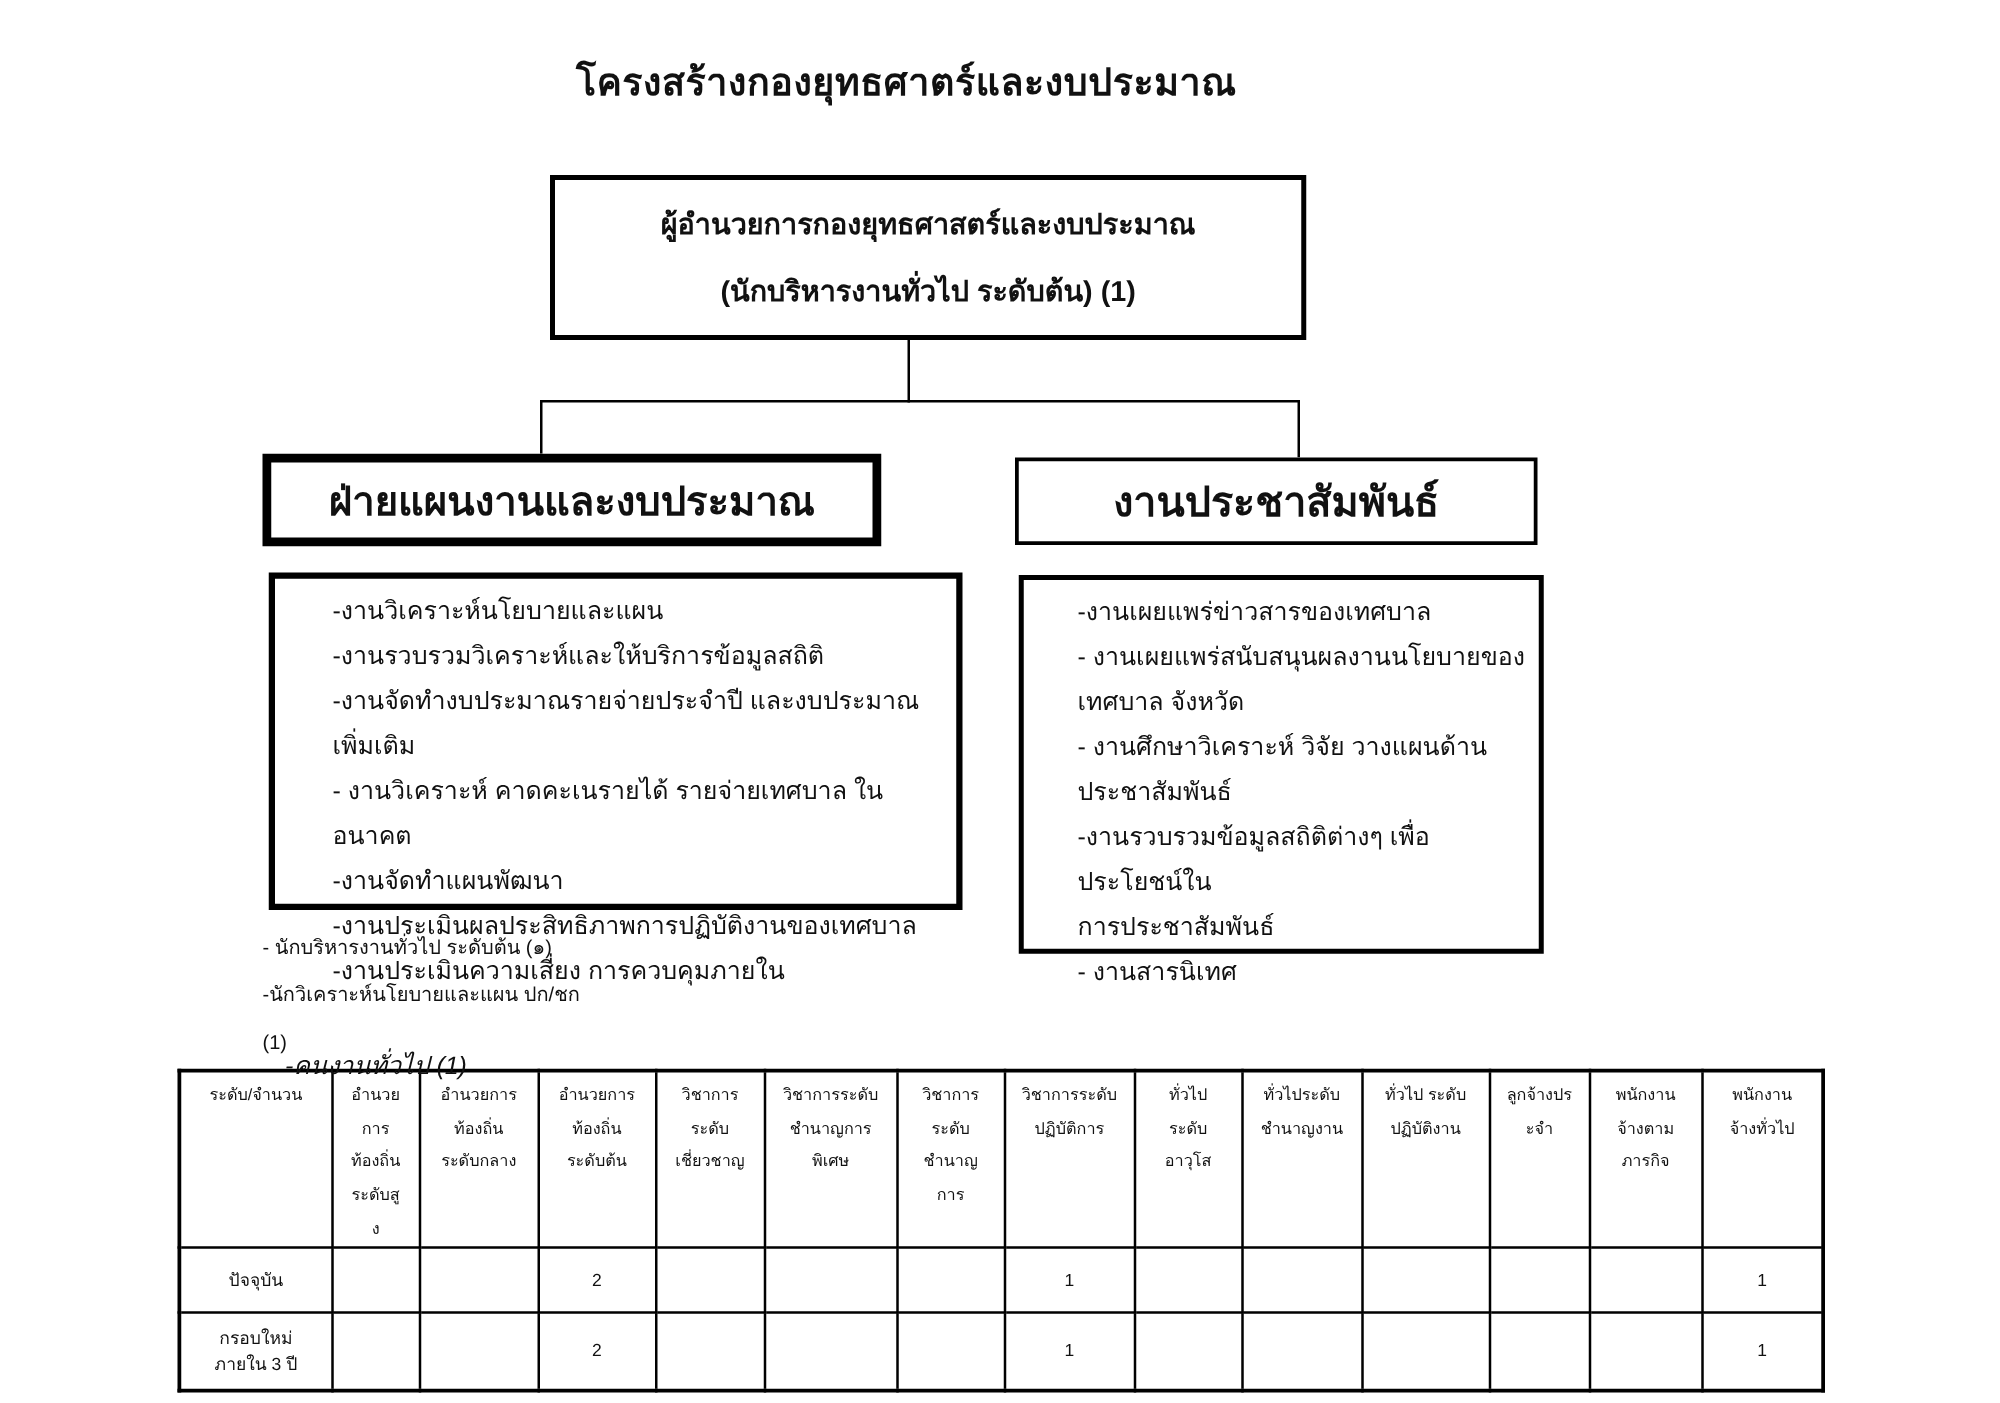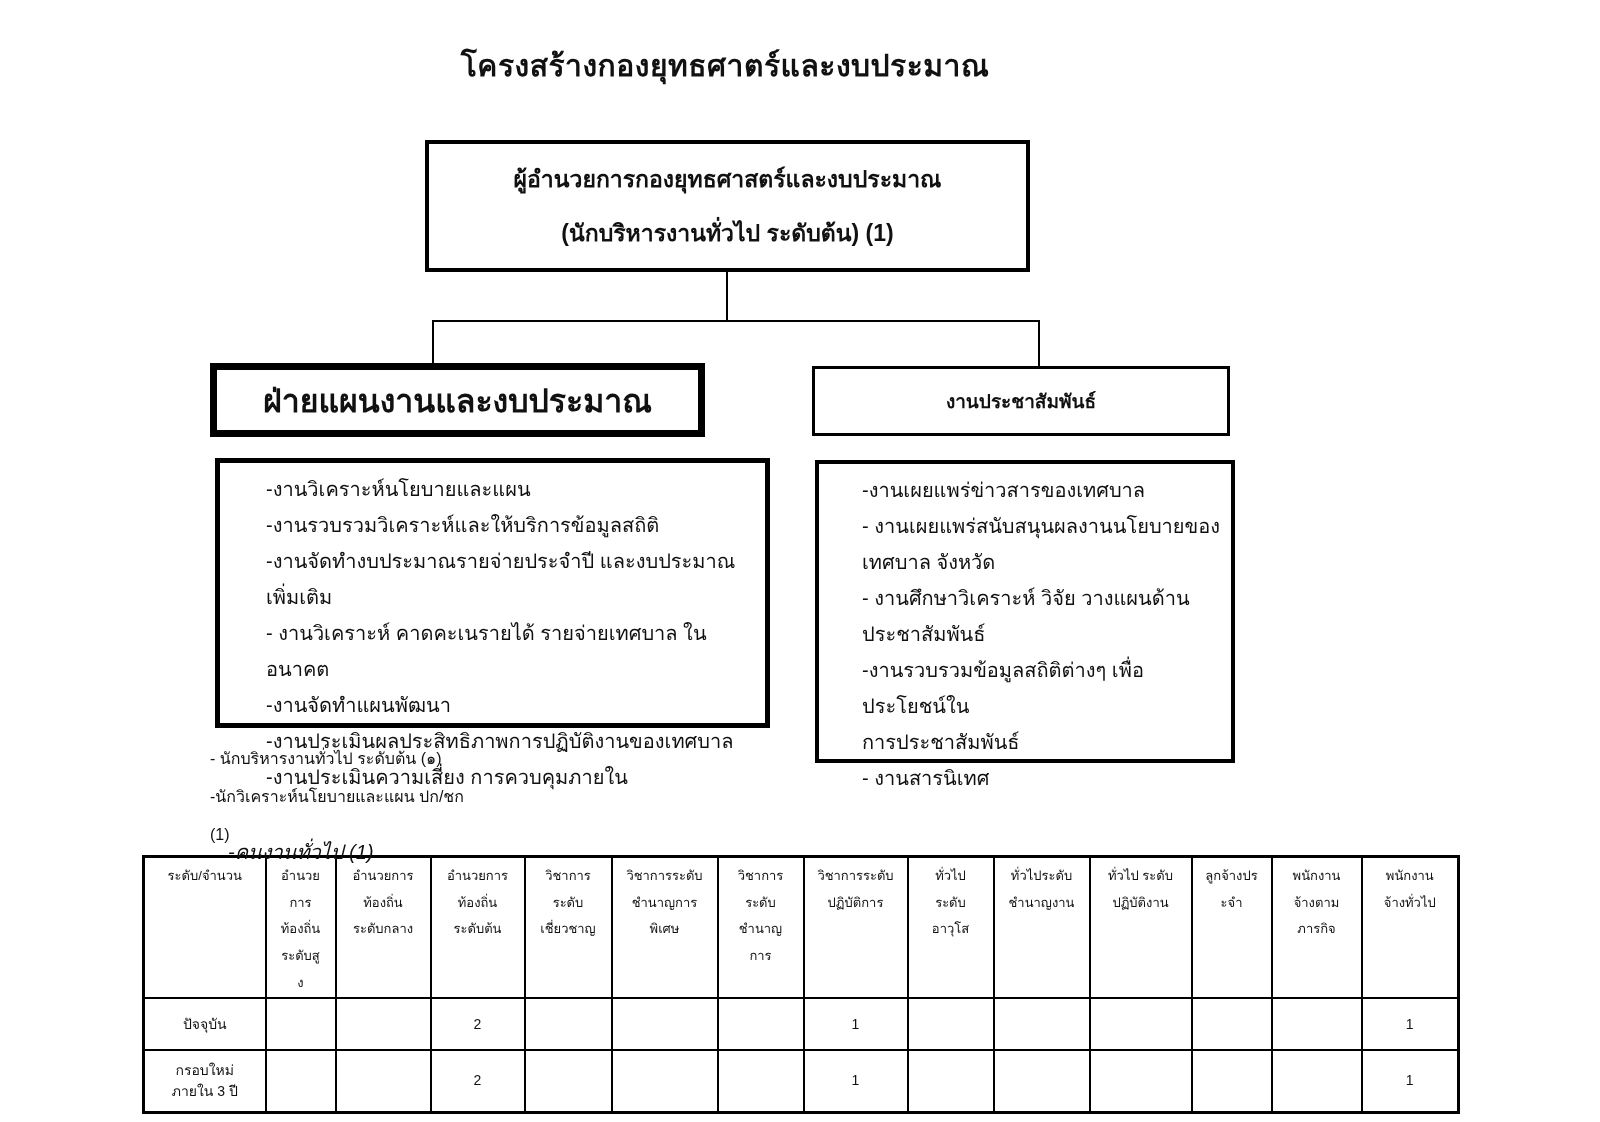--- a/index.html
+++ b/index.html
@@ -8,34 +8,34 @@
     font-family:"Liberation Sans", sans-serif;color:#111;overflow:hidden;
   }
   .abs{position:absolute;}
   
   .doc-title{
     left:0;top:42px;width:1450px;text-align:center;
     font-size:30px;font-weight:bold;letter-spacing:.5px;
   }
   
   .director-box{
-    left:425px;top:140px;width:605px;height:132px;border:4px solid #000;
+    left:440px;top:140px;width:605px;height:132px;border:4px solid #000;
     display:flex;flex-direction:column;justify-content:space-around;align-items:center;
     text-align:center;font-weight:bold;font-size:23px;padding:8px 6px;box-sizing:border-box;
     background:#fff;
   }
   .dept-box-left{
     left:210px;top:363px;width:495px;height:74px;border:7px solid #000;
     display:flex;align-items:center;justify-content:center;
     font-size:32px;font-weight:bold;box-sizing:border-box;background:#fff;
   }
   .dept-box-right{
     left:812px;top:366px;width:418px;height:70px;border:3px solid #000;
     display:flex;align-items:center;justify-content:center;
-    font-size:19px;font-weight:bold;box-sizing:border-box;background:#fff;
+    font-size:33px;font-weight:bold;box-sizing:border-box;background:#fff;
   }
   .duties-box-left{
     left:215px;top:458px;width:555px;height:270px;border:5px solid #000;
     padding:8px 10px;box-sizing:border-box;background:#fff;
   }
   .duties-box-right{
     left:815px;top:460px;width:420px;height:303px;border:4px solid #000;
     padding:8px 7px;box-sizing:border-box;background:#fff;
   }
   .duty-line{font-size:20px;line-height:36px;font-weight:500;white-space:pre-line;margin-left:36px;}

